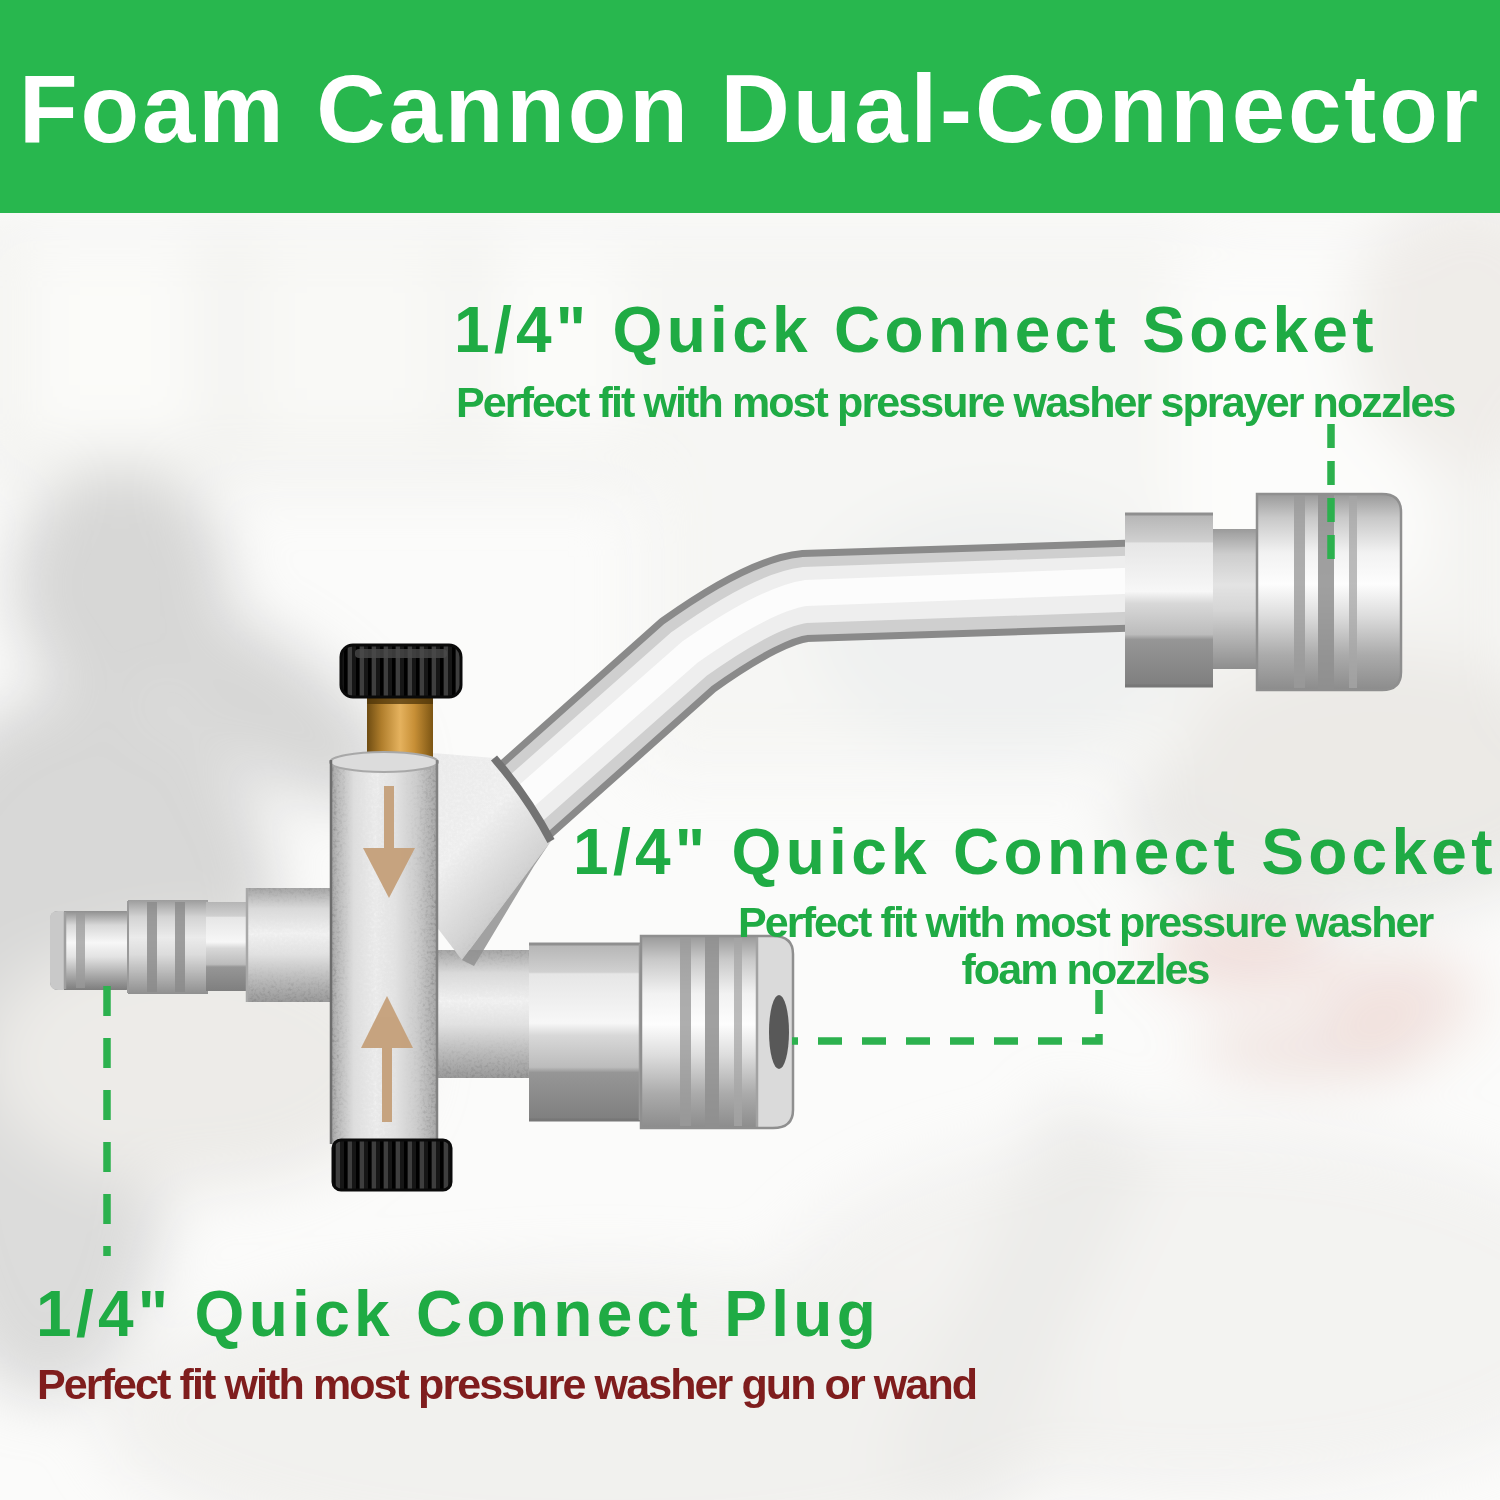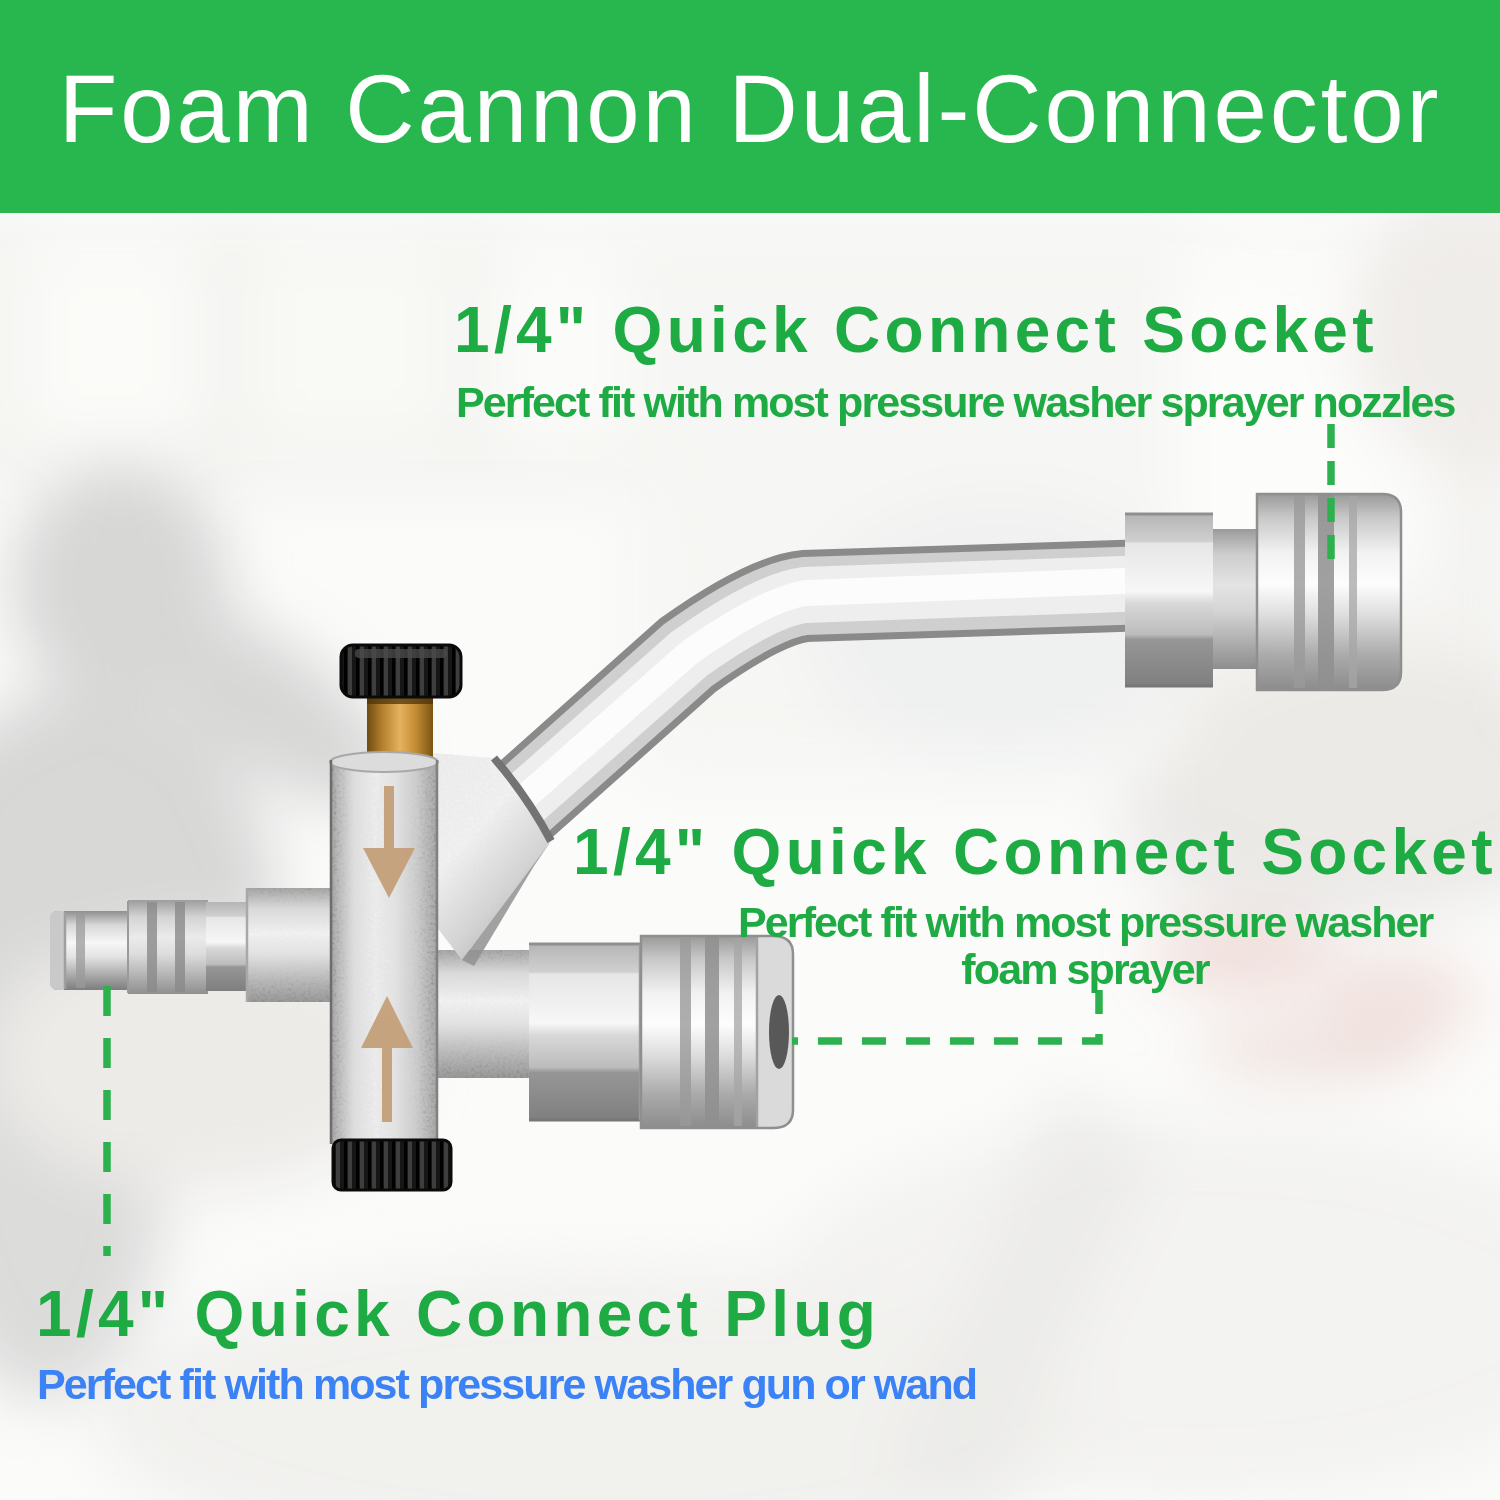--- a/index.html
+++ b/index.html
@@ -2,21 +2,21 @@
 <html><head>
 <meta charset="utf-8">
 <style>
   html,body{margin:0;padding:0;}
   body{width:1500px;height:1500px;position:relative;overflow:hidden;background:#fbfbfa;
        font-family:"Liberation Sans",sans-serif;}
   .layer{position:absolute;left:0;top:0;}
   
   #banner{position:absolute;left:0;top:0;width:1500px;height:213px;display:flex;
           align-items:center;justify-content:center;z-index:3;}
-  #banner-title{font-weight:400;font-size:96px;line-height:1;white-space:nowrap;letter-spacing:2.9px;padding-top:4px;}
+  #banner-title{font-weight:700;font-size:96px;line-height:1;white-space:nowrap;letter-spacing:2.9px;padding-top:4px;}
   
   .callout-title{position:absolute;font-weight:700;font-size:64px;line-height:1;white-space:nowrap;z-index:4;letter-spacing:4.3px;}
   .callout-sub{position:absolute;font-weight:700;font-size:43px;line-height:1;white-space:nowrap;z-index:4;letter-spacing:-1.9px;}
 </style>
 </head>
 <body>
 
 <svg class="layer" id="bg-photo" width="1500" height="1500" viewBox="0 0 1500 1500" style="z-index:0;">
   <defs>
     <filter id="blurbig" x="-40%" y="-40%" width="180%" height="180%">
@@ -229,16 +229,16 @@
 
 <div id="banner" style="background: rgb(40, 183, 78);">
   <span id="banner-title" style="color: rgb(255, 255, 255);">Foam Cannon Dual-Connector</span>
 </div>
 
 <div class="callout-title" style="left: 454px; top: 298px; color: rgb(31, 171, 68);">1/4" Quick Connect Socket</div>
 <div class="callout-sub" style="left: 456px; top: 381px; color: rgb(31, 171, 68); text-align: right;">Perfect fit with most pressure washer sprayer nozzles</div>
 
 <div class="callout-title" style="left: 573px; top: 820px; color: rgb(31, 171, 68);">1/4" Quick Connect Socket</div>
 <div class="callout-sub" style="left: 738px; top: 901px; width: 694px; text-align: left; color: rgb(31, 171, 68);">Perfect fit with most pressure washer</div>
-<div class="callout-sub" style="left: 738px; top: 948px; width: 694px; text-align: center; color: rgb(31, 171, 68);">foam sprayer</div>
+<div class="callout-sub" style="left: 738px; top: 948px; width: 694px; text-align: center; color: rgb(31, 171, 68);">foam nozzles</div>
 
 <div class="callout-title" style="left: 36px; top: 1282px; color: rgb(31, 171, 68);">1/4" Quick Connect Plug</div>
-<div class="callout-sub" style="left: 37px; top: 1363px; color: #3b82f6;">Perfect fit with most pressure washer gun or wand</div>
+<div class="callout-sub" style="left: 37px; top: 1363px; color: #7f1d1d;">Perfect fit with most pressure washer gun or wand</div>
 
 </body></html>

